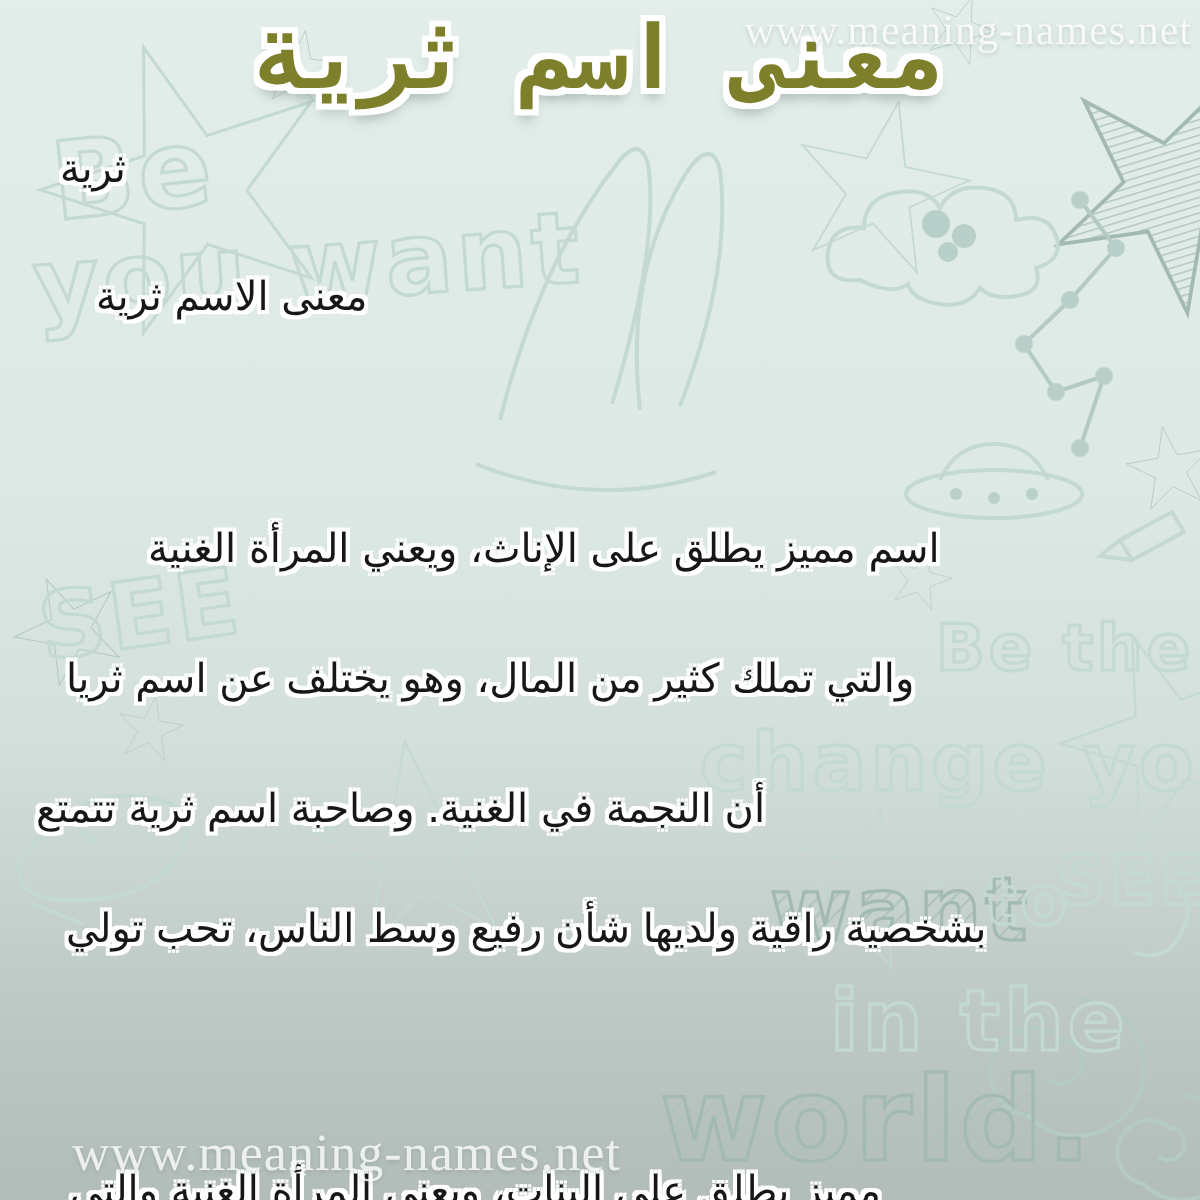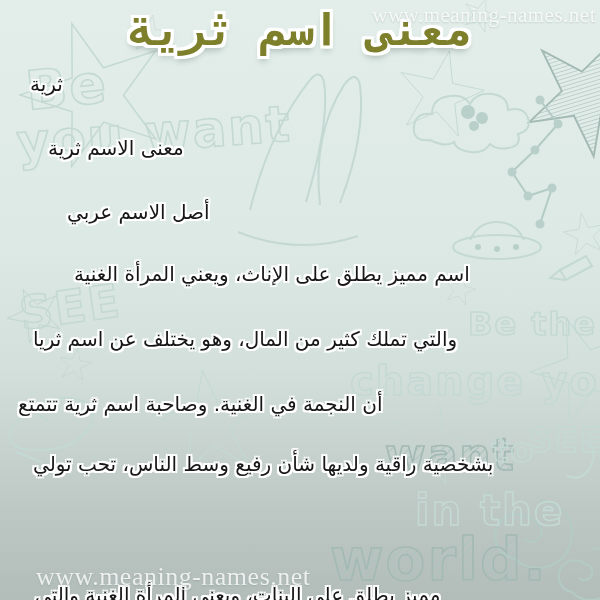--- a/index.html
+++ b/index.html
@@ -140,21 +140,20 @@
     <text x="415" y="525" font-size="42" class="dw">in the</text>
     <text x="330" y="580" font-size="58" class="dw-hatch">world.</text>
   </svg>
 
   <div class="wm wm-top">www.meaning-names.net</div>
 
   <h1 class="title">معنى اسم ثرية</h1>
 
   <div class="body-line l1">ثرية</div>
   <div class="body-line l2">معنى الاسم ثرية</div>
-  <div class="body-line l3">أصل الاسم عربي</div>
   <div class="body-line l4">اسم مميز يطلق على الإناث، ويعني المرأة الغنية</div>
   <div class="body-line l5">والتي تملك كثير من المال، وهو يختلف عن اسم ثريا</div>
   <div class="body-line l6">أن النجمة في الغنية. وصاحبة اسم ثرية تتمتع</div>
   <div class="body-line l7">بشخصية راقية ولديها شأن رفيع وسط الناس، تحب تولي</div>
   <div class="body-line l9">مميز يطلق على البنات، ويعني المرأة الغنية والتي</div>
 
   <div class="wm wm-bottom">www.meaning-names.net</div>
 
 </div>
 

